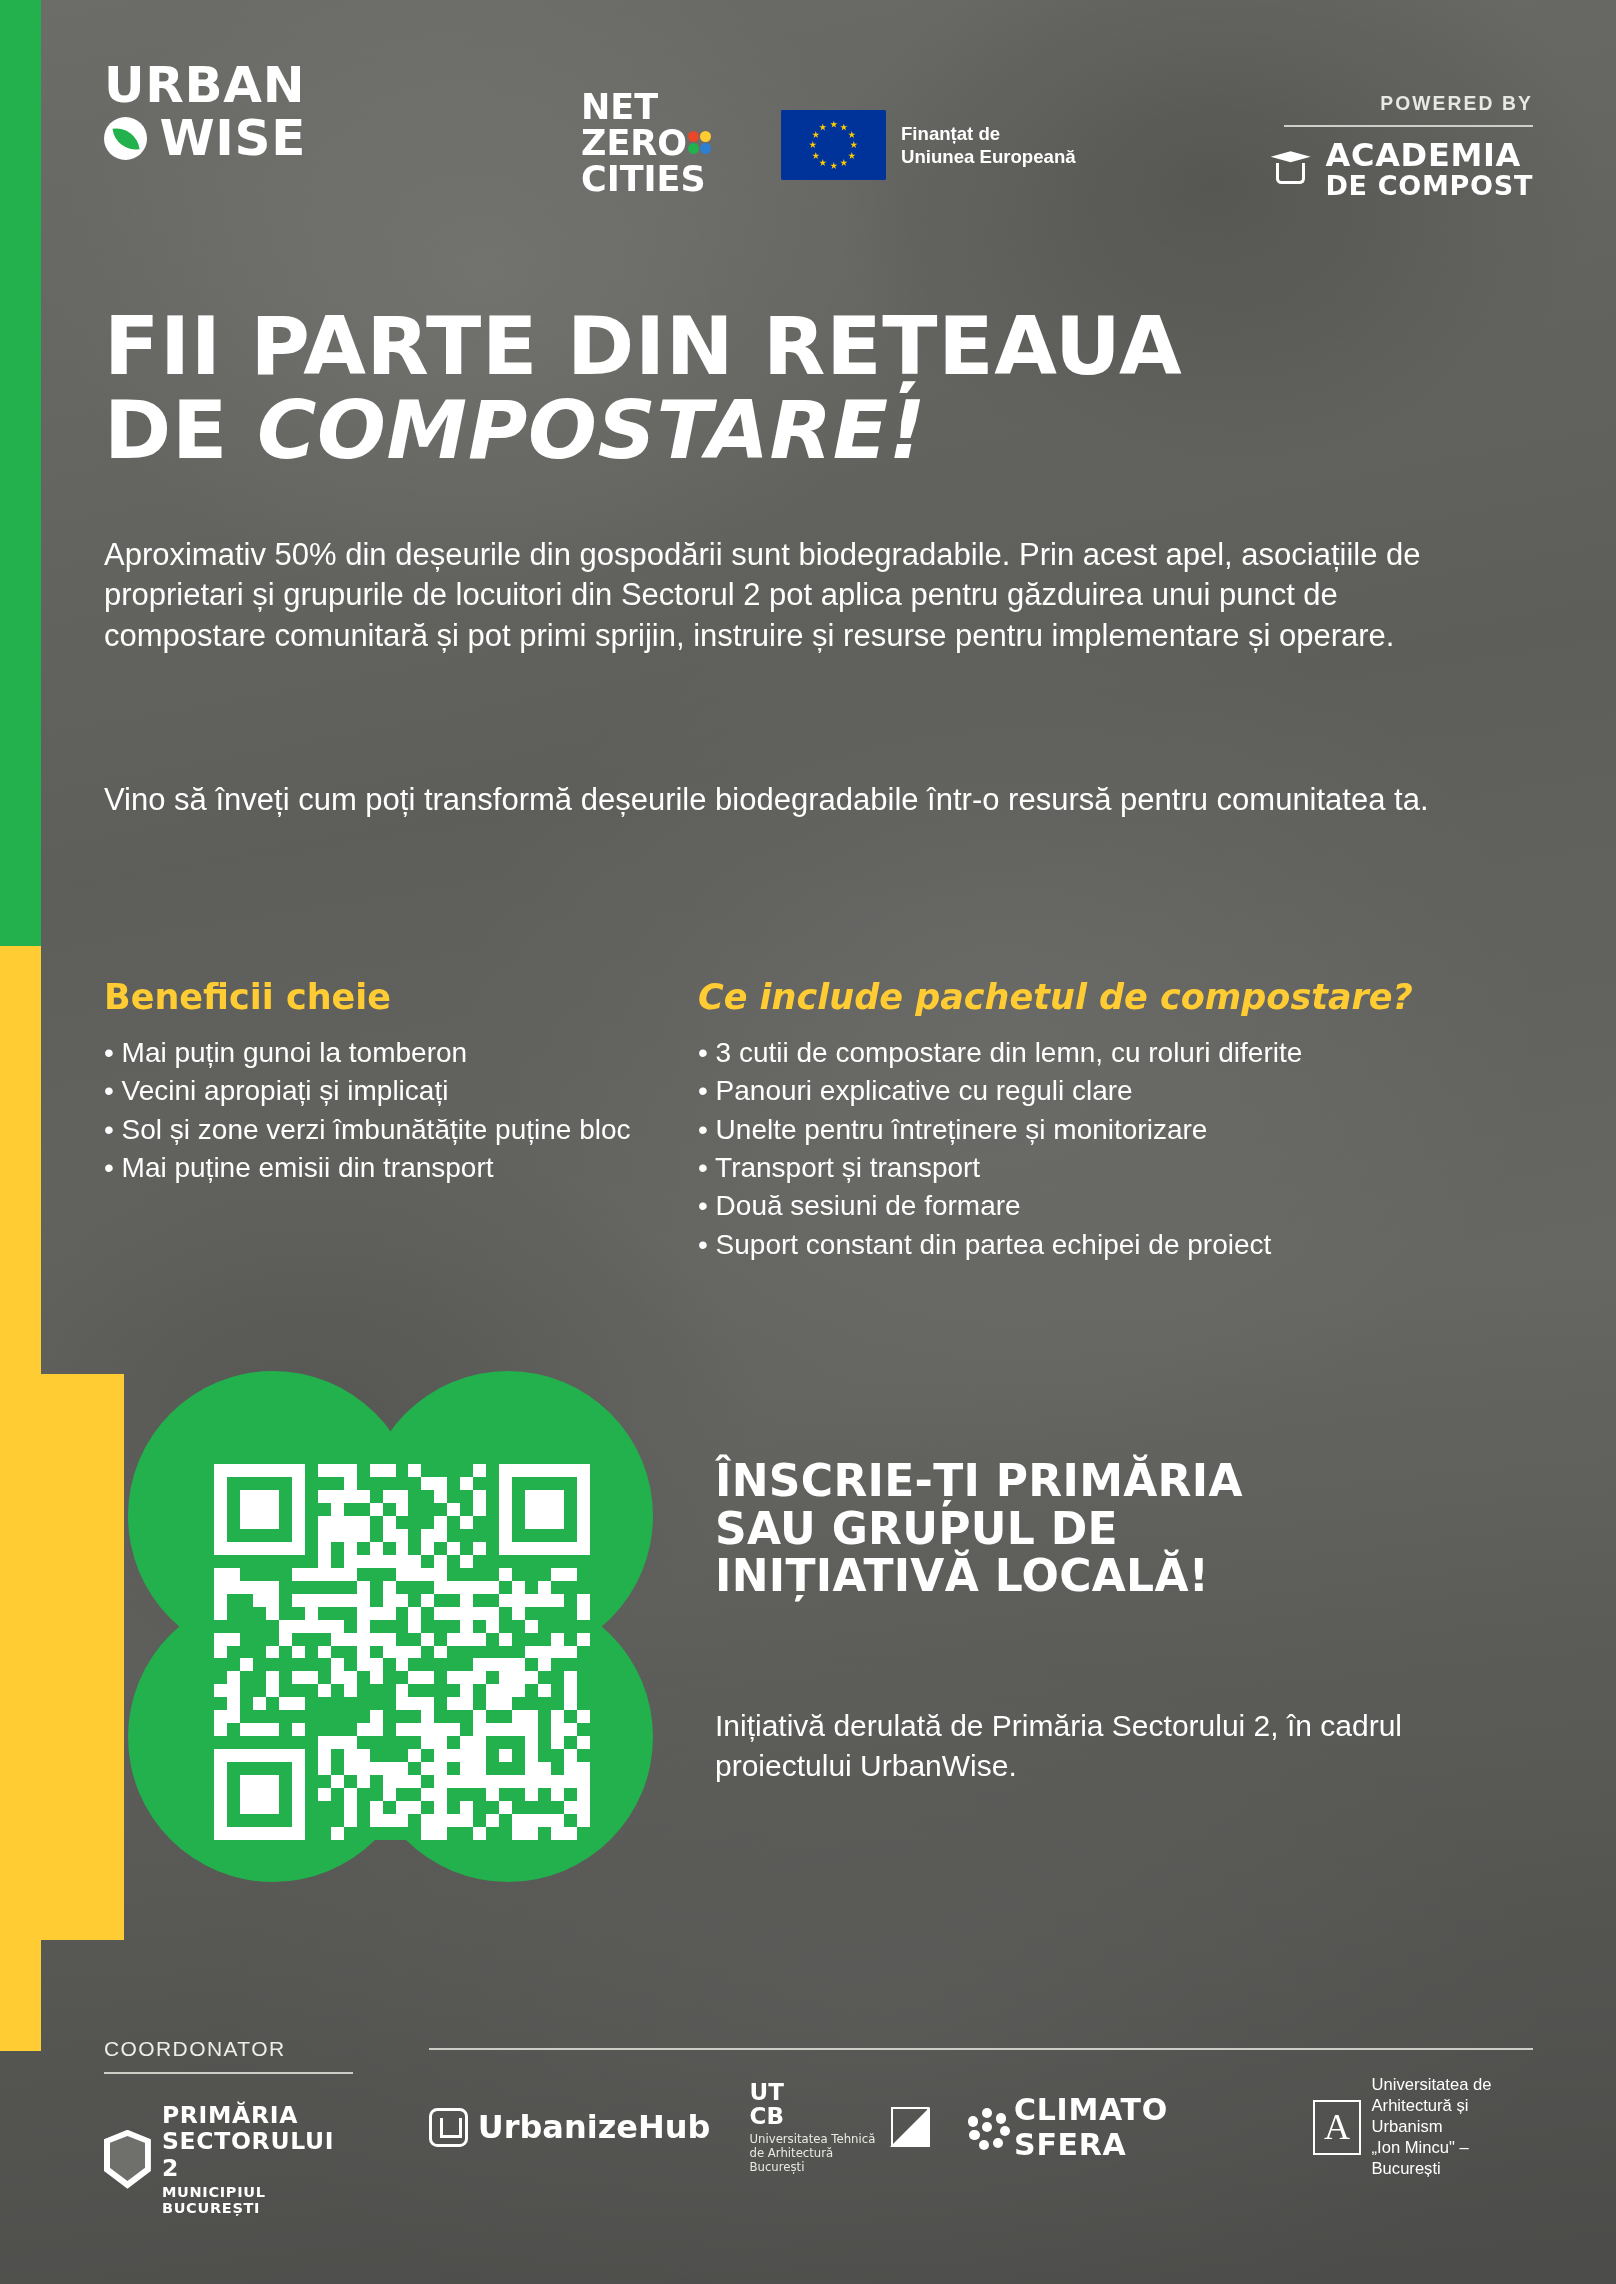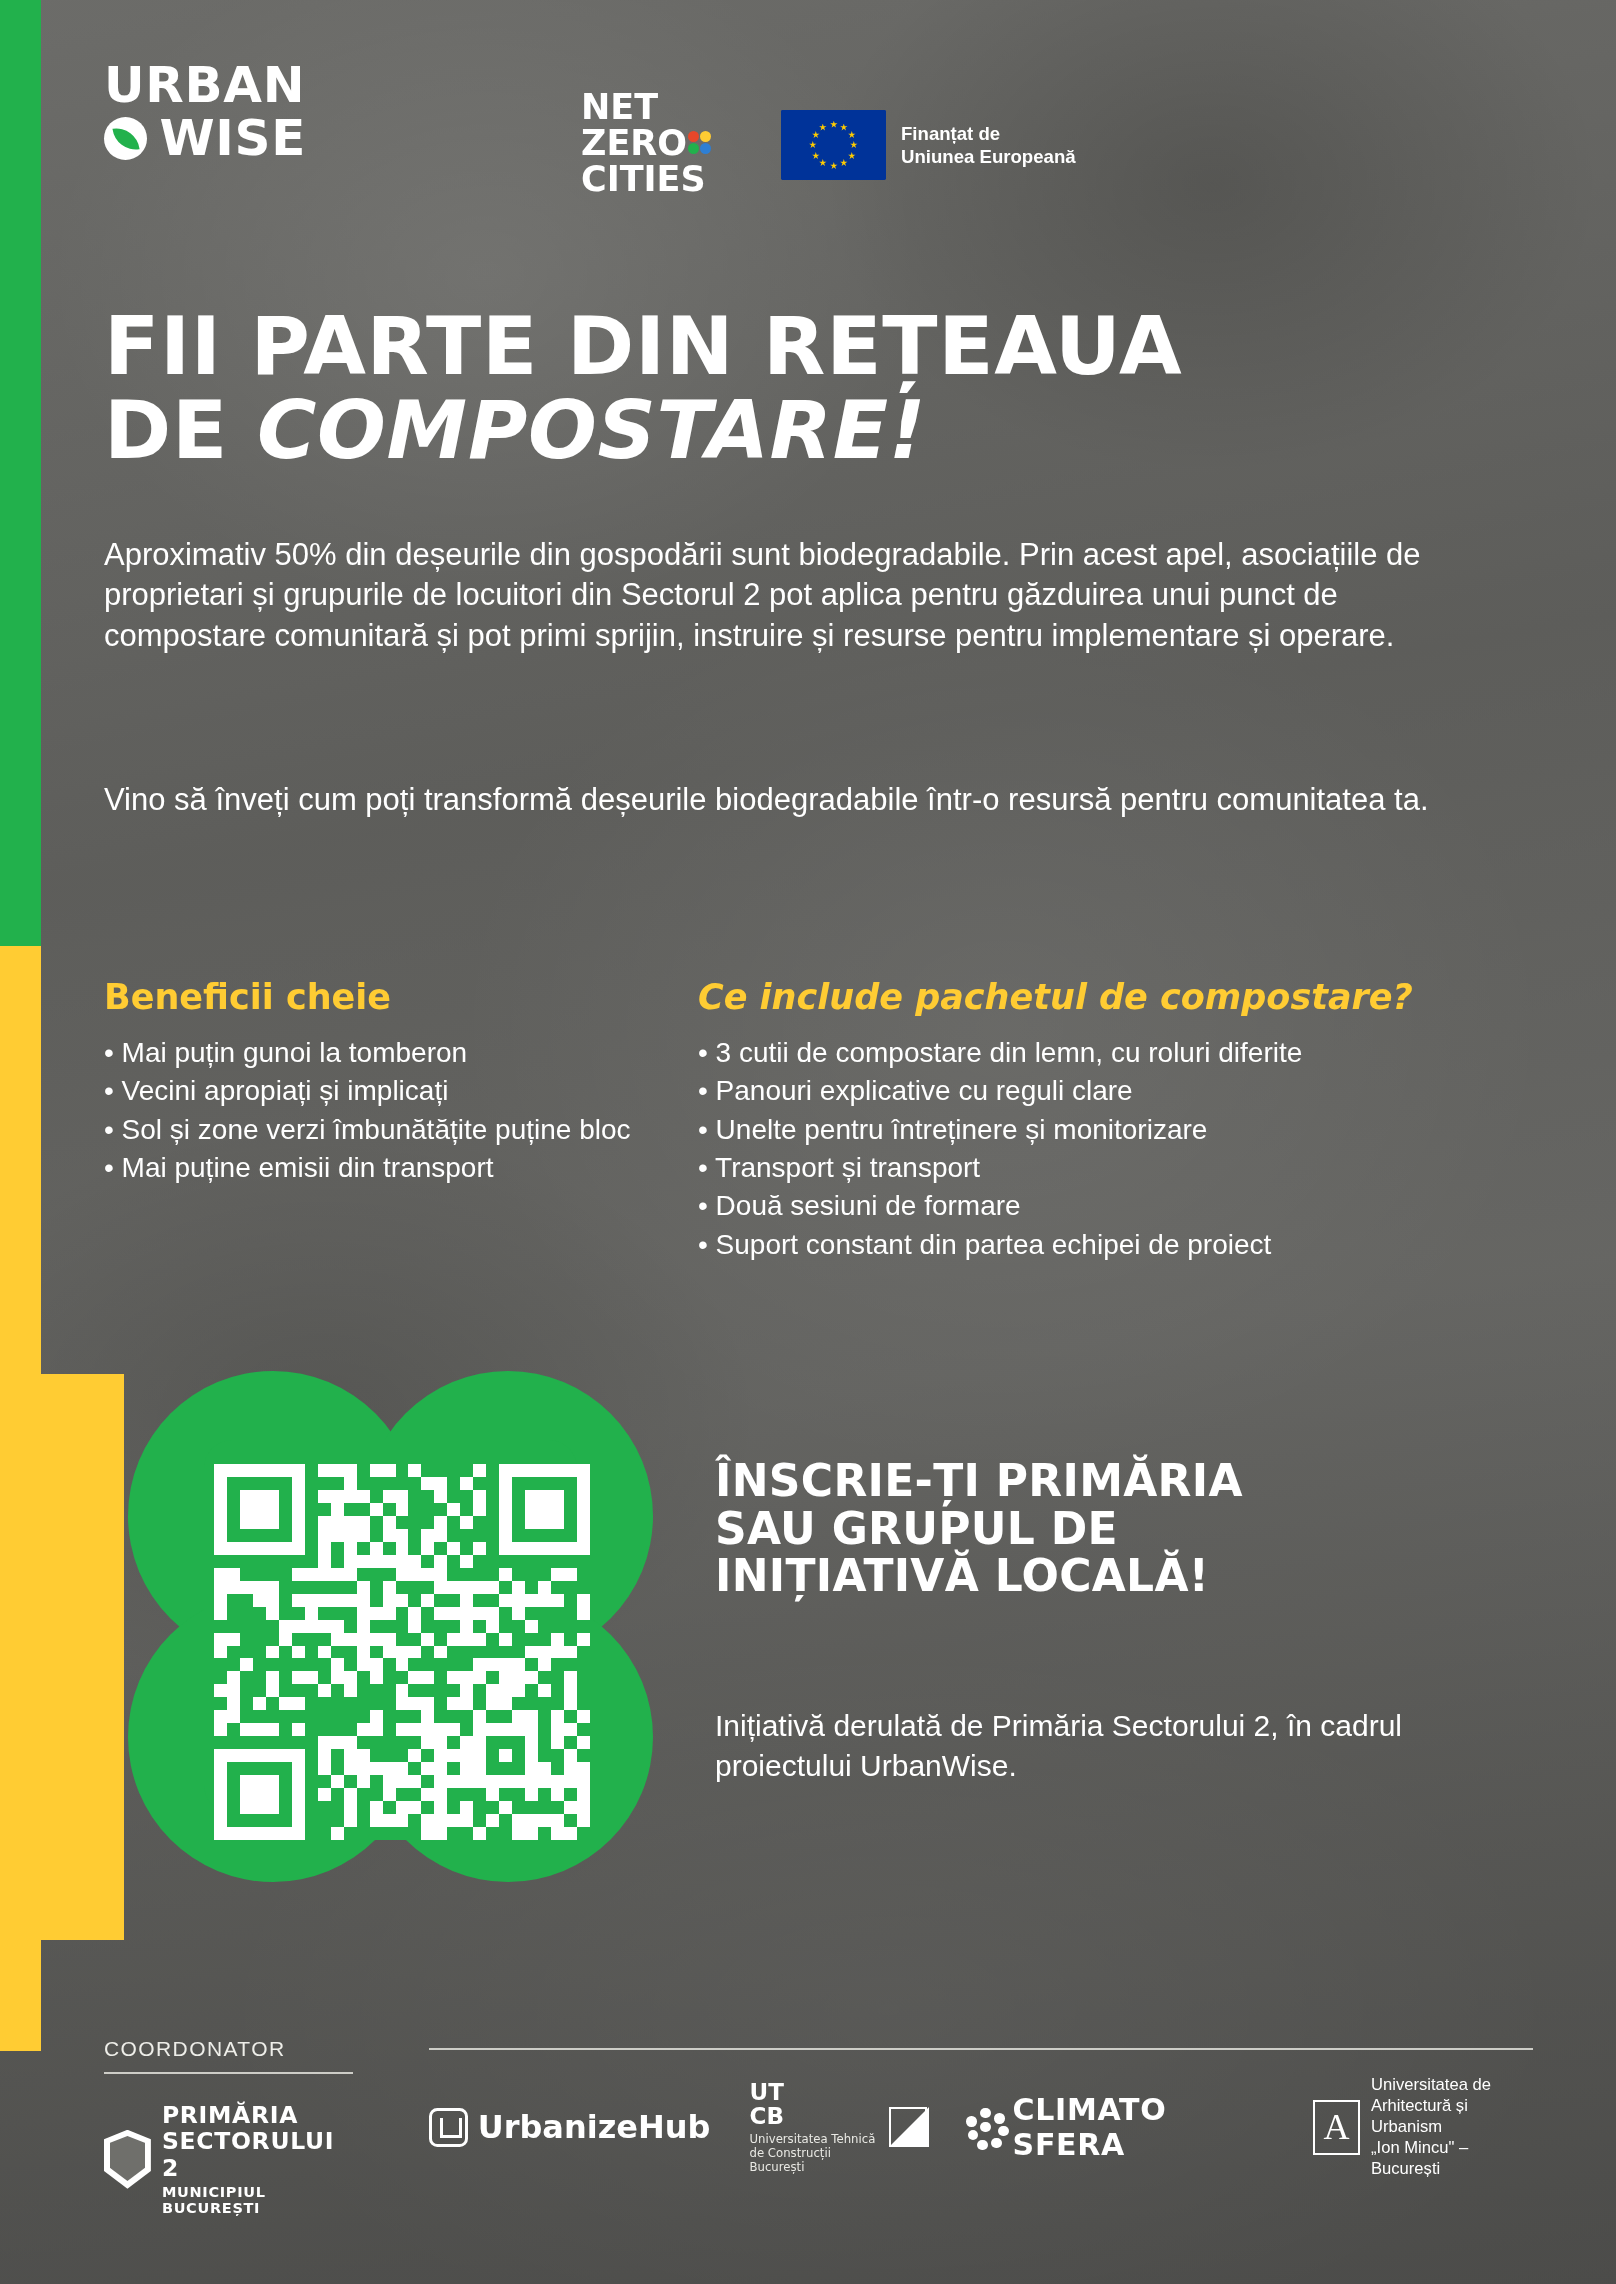--- a/index.html
+++ b/index.html
@@ -262,20 +262,34 @@
             <span class="eu-star" style="left: 28px; top: 31px;"></span>
             <span class="eu-star" style="left: 31px; top: 21px;"></span>
             <span class="eu-star" style="left: 38px; top: 13.5px;"></span>
           </div>
         <div class="eu-caption">
           <div>Finanțat de</div>
           <div>Uniunea Europeană</div>
         </div>
       </div>
 
+      <div class="powered">
+        <div class="powered-label">POWERED BY</div>
+        <div class="powered-rule"></div>
+        <div class="academia">
+          <div class="academia-mark">
+            <div class="cap"></div>
+              <div class="cap-body"></div>
+          </div>
+          <div class="academia-text">
+            <div class="ac1">ACADEMIA</div>
+            <div class="ac2">DE COMPOST</div>
+          </div>
+        </div>
+      </div>
     </div>
 
     <div class="headline">
       <div>FII PARTE DIN REȚEAUA</div>
       <div>
         <span>DE </span><span class="ital">COMPOSTARE!</span>
       </div>
     </div>
 
     <p class="para1">Aproximativ 50% din deșeurile din gospodării sunt biodegradabile. Prin acest apel, asociațiile de proprietari și grupurile de locuitori din Sectorul 2 pot aplica pentru găzduirea unui punct de compostare comunitară și pot primi sprijin, instruire și resurse pentru implementare și operare.</p>
@@ -1184,21 +1198,21 @@
             <div class="uh-mark"></div>
             <div class="uh-text">UrbanizeHub</div>
           </div>
 
           <div class="utcb">
             <div class="utcb-letters">
               <div>UT</div>
               <div>CB</div>
               <div class="utcb-sub">
                 <div>Universitatea Tehnică</div>
-                <div>de Construcții București</div>
+                <div>de Arhitectură București</div>
               </div>
             </div>
             <div class="utcb-glyph"></div>
           </div>
 
           <div class="partner">
             <div class="cs-mark" id="csmark">
                 <span class="cs-dot" style="left: 14px; top: 0px;"></span>
                 <span class="cs-dot" style="left: 28px; top: 5.5px;"></span>
                 <span class="cs-dot" style="left: 32px; top: 18px;"></span>

